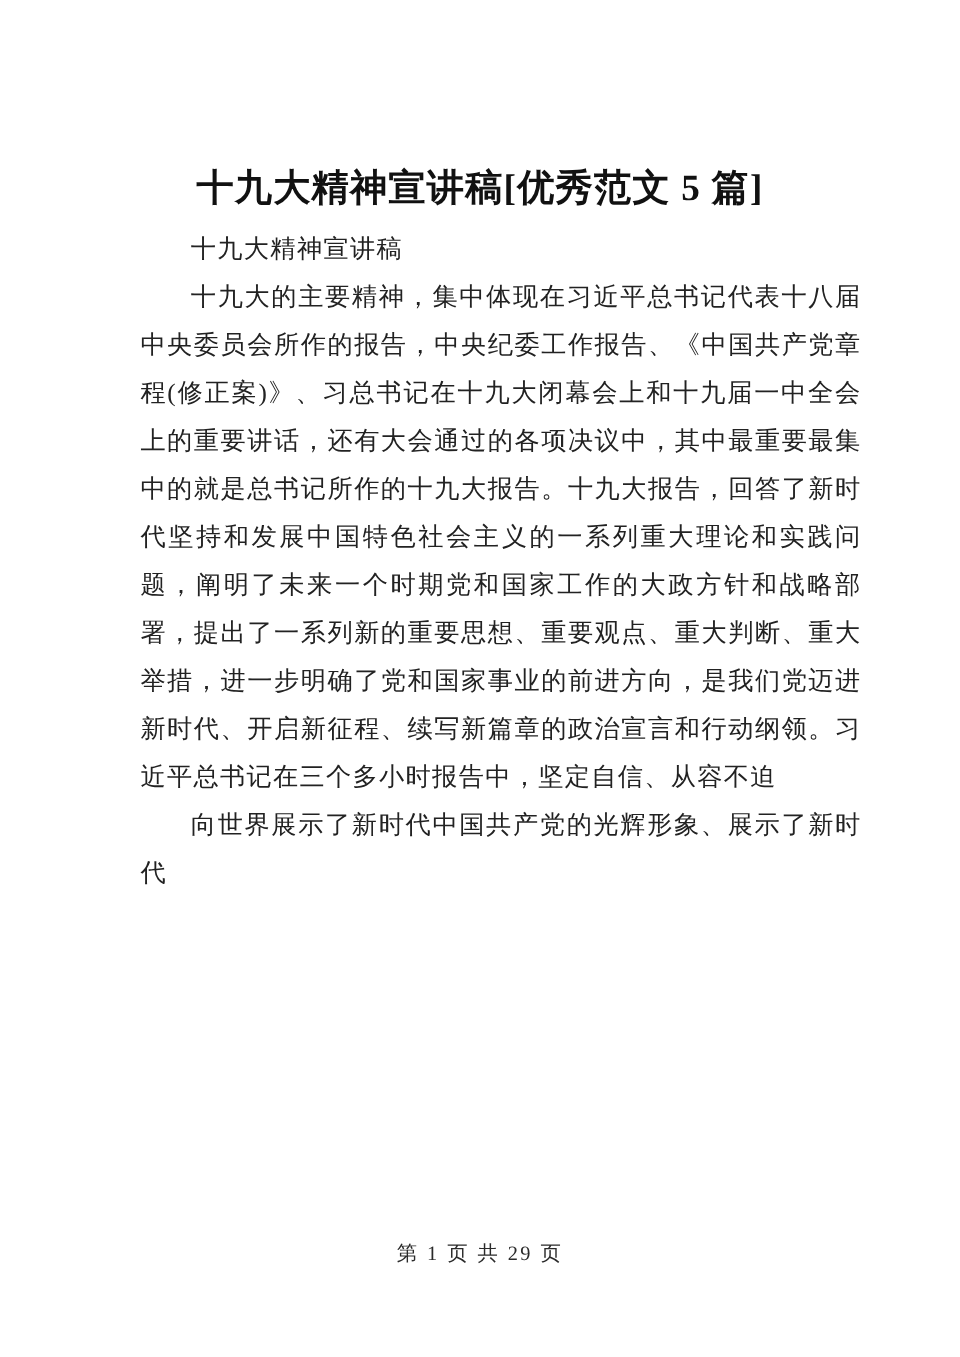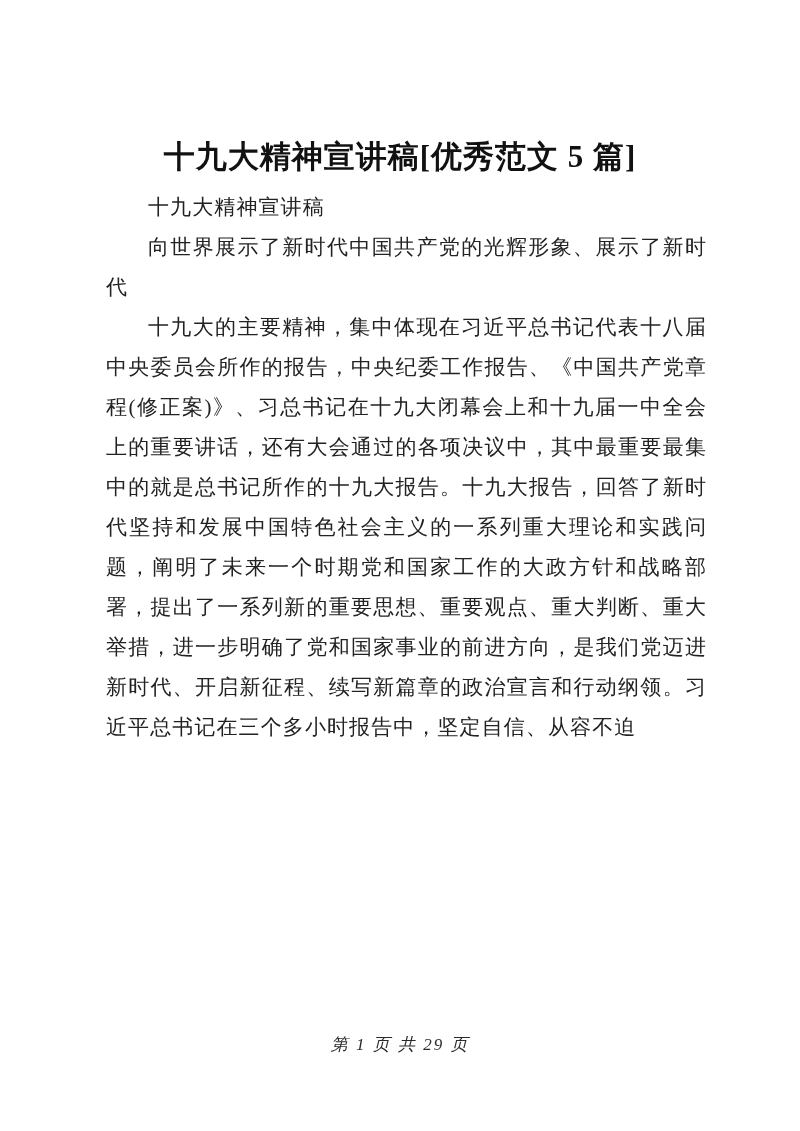--- a/index.html
+++ b/index.html
@@ -29,21 +29,21 @@
     text-align: center;
     font-size: 31px;
     font-weight: bold;
     letter-spacing: 1px;
     color: #111111;
     white-space: nowrap;
   }
   .doc-body {
     position: absolute;
     top: 187px;
-    left: 106px;
+    left: 117px;
     width: 601px;
     font-size: 21px;
     line-height: 40px;
     letter-spacing: 1.1px;
     color: #222222;
     text-align: justify;
     text-justify: inter-character;
   }
   .doc-body p {
     margin: 0;
@@ -52,33 +52,32 @@
   }
   .page-footer {
     position: absolute;
     top: 1033px;
     left: 0;
     width: 100%;
     text-align: center;
     font-size: 17px;
     letter-spacing: 2px;
     color: #2a2a2a;
-    font-style: italic;
   }
 </style>
 </head>
 <body>
 
 <div class="page">
 
   <h1 class="doc-title">十九大精神宣讲稿[优秀范文 5 篇]</h1>
 
   <div class="doc-body">
     <p>十九大精神宣讲稿</p>
+    <p>十九大的主要精神，集中体现在习近平总书记代表十八届中央委员会所作的报告，中央纪委工作报告、《中国共产党章程(修正案)》、习总书记在十九大闭幕会上和十九届一中全会上的重要讲话，还有大会通过的各项决议中，其中最重要最集中的就是总书记所作的十九大报告。十九大报告，回答了新时代坚持和发展中国特色社会主义的一系列重大理论和实践问题，阐明了未来一个时期党和国家工作的大政方针和战略部署，提出了一系列新的重要思想、重要观点、重大判断、重大举措，进一步明确了党和国家事业的前进方向，是我们党迈进新时代、开启新征程、续写新篇章的政治宣言和行动纲领。习近平总书记在三个多小时报告中，坚定自信、从容不迫</p>
     <p>向世界展示了新时代中国共产党的光辉形象、展示了新时代</p>
-    <p>十九大的主要精神，集中体现在习近平总书记代表十八届中央委员会所作的报告，中央纪委工作报告、《中国共产党章程(修正案)》、习总书记在十九大闭幕会上和十九届一中全会上的重要讲话，还有大会通过的各项决议中，其中最重要最集中的就是总书记所作的十九大报告。十九大报告，回答了新时代坚持和发展中国特色社会主义的一系列重大理论和实践问题，阐明了未来一个时期党和国家工作的大政方针和战略部署，提出了一系列新的重要思想、重要观点、重大判断、重大举措，进一步明确了党和国家事业的前进方向，是我们党迈进新时代、开启新征程、续写新篇章的政治宣言和行动纲领。习近平总书记在三个多小时报告中，坚定自信、从容不迫</p>
   </div>
 
   <div class="page-footer">
     <span>第 1 页 共 29 页</span>
   </div>
 
 </div>
 
 </body></html>

